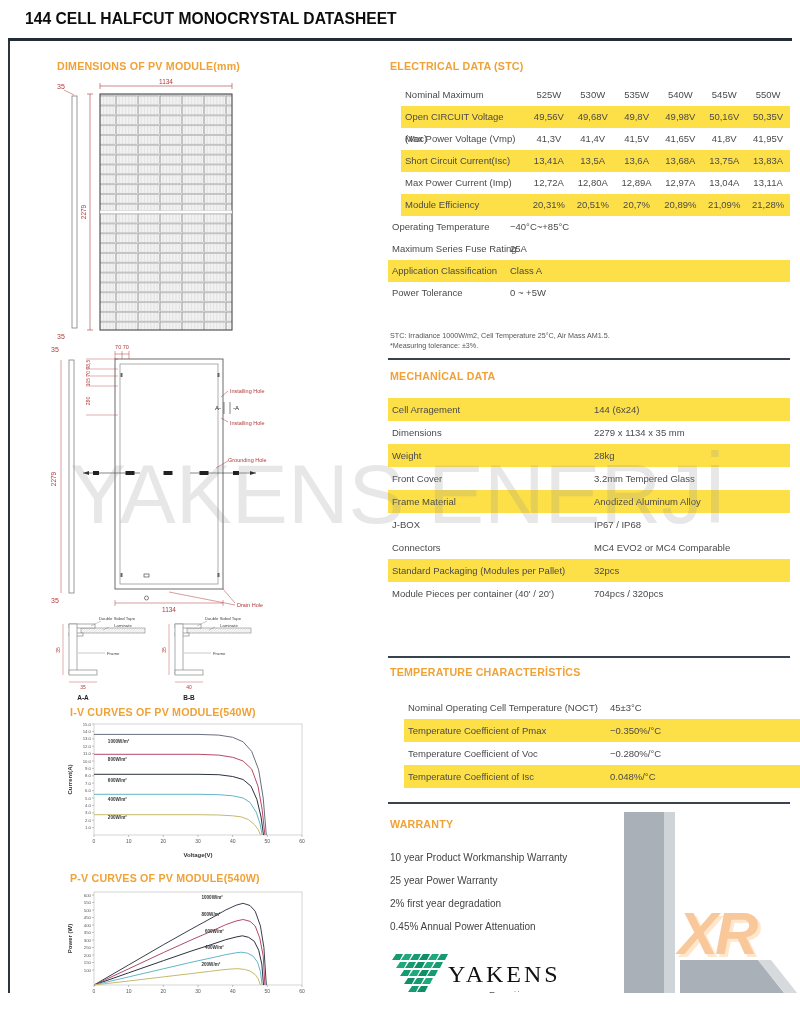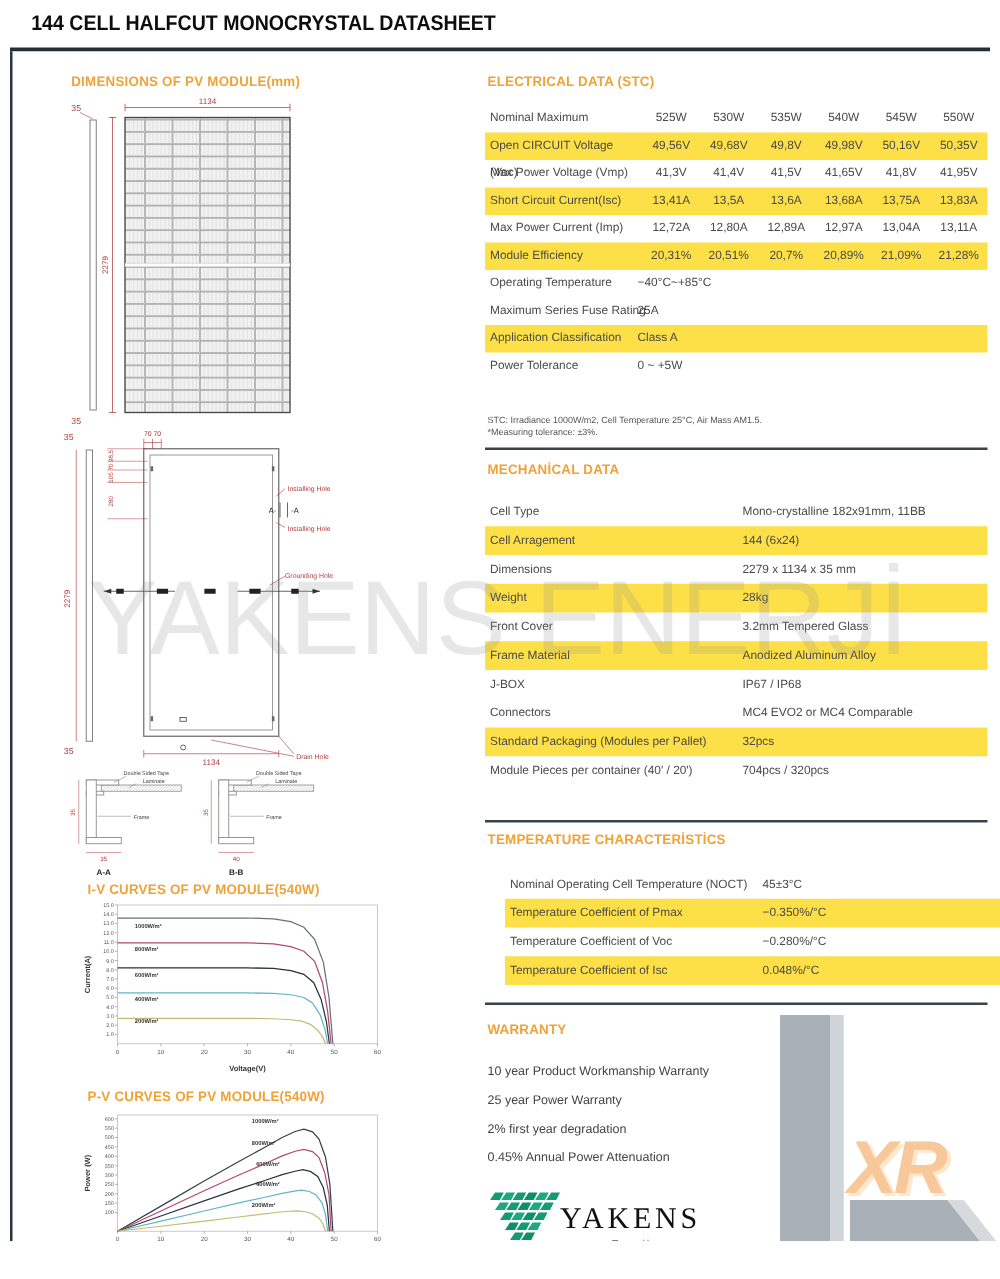--- a/index.html
+++ b/index.html
@@ -13,21 +13,21 @@
   .h-orange{color:#f0a236;font-weight:bold;font-size:11px;transform:scaleX(.97);
             transform-origin:left center;white-space:nowrap;letter-spacing:.2px;}
   #watermark{left:70px;top:446px;font-size:84px;font-weight:400;color:rgba(145,145,145,.22);
              white-space:nowrap;z-index:40;pointer-events:none;}
   #footer-bar{left:0;top:1013px;width:800px;height:10px;background:#243039;z-index:50;}
   
   #right-col{left:388px;top:0;width:402px;height:1023px;}
   .trow{position:relative;height:22px;line-height:22px;font-size:9.5px;color:#4a4a4a;
         padding-left:4px;box-sizing:border-box;}
   .trow.shade{background:#fde047;}
-  .mrow{display:flex;}
+  .mrow{display:flex;margin-left:13px;}
   .mrow .lbl{width:122px;flex:none;}
   .mrow .val{flex:1;text-align:center;}
   .srow .val{position:absolute;left:122px;width:285px;top:0;}
   .kvrow{height:23px;line-height:23px;}
   .kvrow .val{position:absolute;left:206px;top:0;}
   .divider{height:2px;background:#39434d;width:402px;}
   .footnote{font-size:7.2px;color:#555;line-height:10px;}
   .witem{height:23px;line-height:23px;font-size:10px;color:#444;}
   svg text{font-family:"Liberation Sans",sans-serif;}
   .serif-text{font-family:"Liberation Serif",serif;}
@@ -363,21 +363,20 @@
         <div class="trow srow"><span class="lbl">Maximum Series Fuse Rating</span><span class="val">25A</span></div>
         <div class="trow srow shade"><span class="lbl">Application Classification</span><span class="val">Class A</span></div>
         <div class="trow srow"><span class="lbl">Power Tolerance</span><span class="val">0 ~ +5W</span></div>
       </div>
     <div class="abs footnote" style="left:2px;top:331px;">STC: Irradiance 1000W/m2, Cell Temperature 25°C, Air Mass AM1.5.</div>
     <div class="abs footnote" style="left:2px;top:341px;">*Measuring tolerance: ±3%.</div>
     <div class="abs divider" style="left:0;top:358px;"></div>
 
     <div class="abs h-orange" style="left:2px;top:370px;">MECHANİCAL DATA</div>
     <div id="mech-rows" class="abs" style="left:0;top:398px;width:402px;">
-        <div class="trow kvrow"><span class="lbl">Cell Type</span><span class="val">Mono-crystalline 182x91mm, 11BB</span></div>
         <div class="trow kvrow shade"><span class="lbl">Cell Arragement</span><span class="val">144 (6x24)</span></div>
         <div class="trow kvrow"><span class="lbl">Dimensions</span><span class="val">2279 x 1134 x 35 mm</span></div>
         <div class="trow kvrow shade"><span class="lbl">Weight</span><span class="val">28kg</span></div>
         <div class="trow kvrow"><span class="lbl">Front Cover</span><span class="val">3.2mm Tempered Glass</span></div>
         <div class="trow kvrow shade"><span class="lbl">Frame Material</span><span class="val">Anodized Aluminum Alloy</span></div>
         <div class="trow kvrow"><span class="lbl">J-BOX</span><span class="val">IP67 / IP68</span></div>
         <div class="trow kvrow"><span class="lbl">Connectors</span><span class="val">MC4 EVO2 or MC4 Comparable</span></div>
         <div class="trow kvrow shade"><span class="lbl">Standard Packaging (Modules per Pallet)</span><span class="val">32pcs</span></div>
         <div class="trow kvrow"><span class="lbl">Module Pieces per container (40' / 20')</span><span class="val">704pcs / 320pcs</span></div>
       </div>

